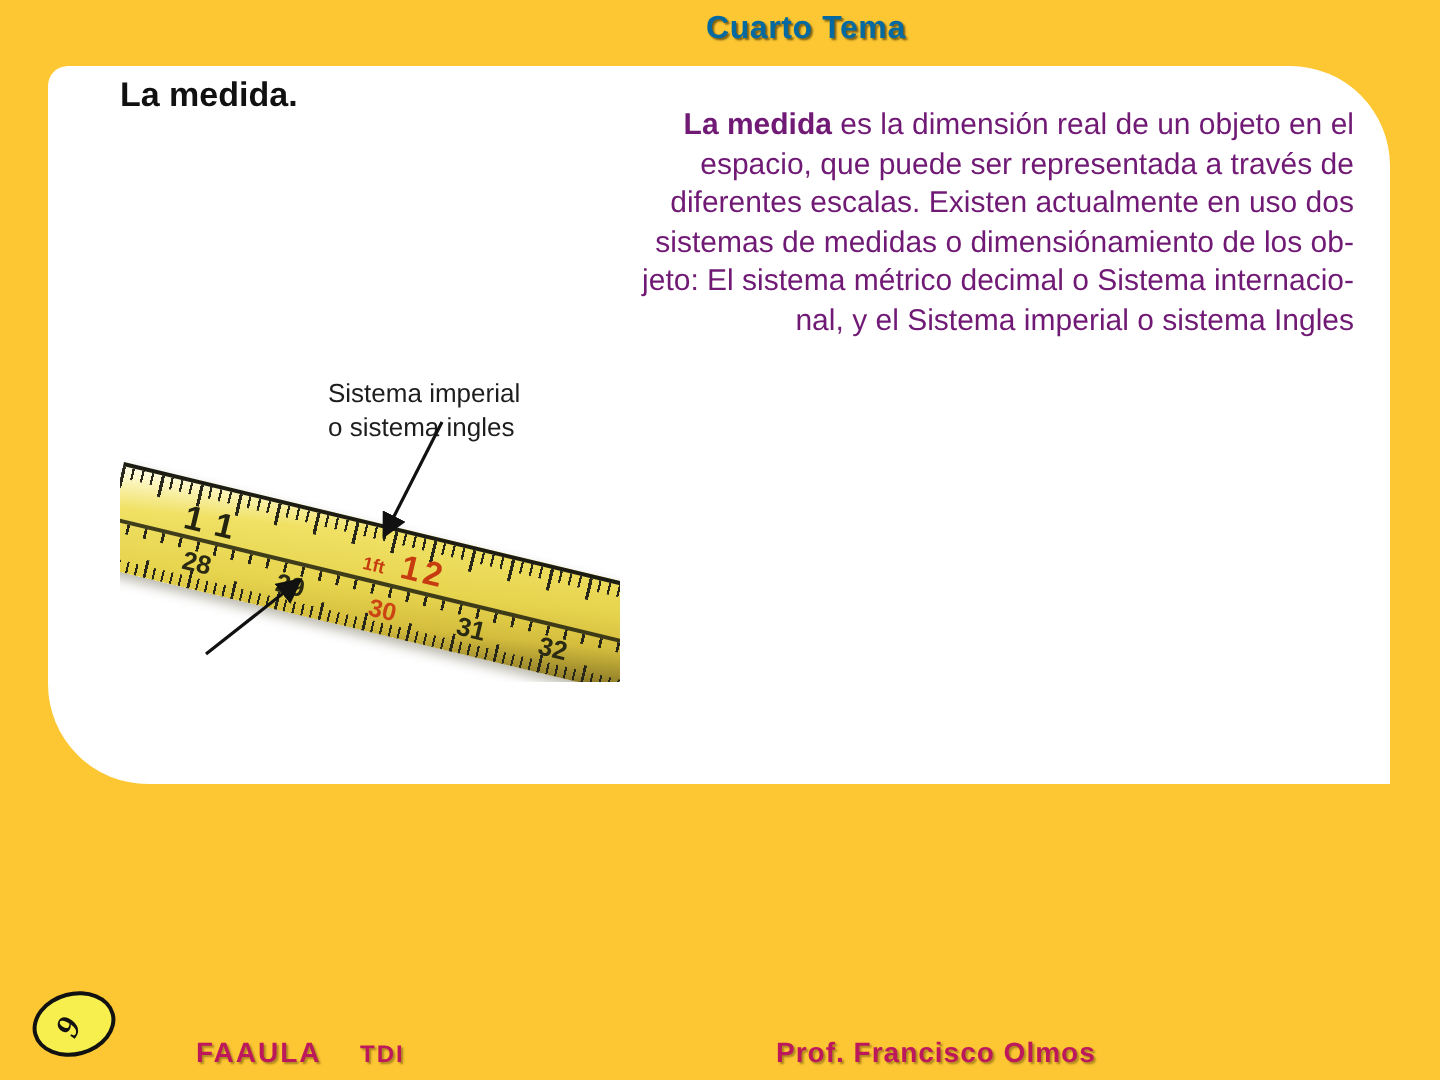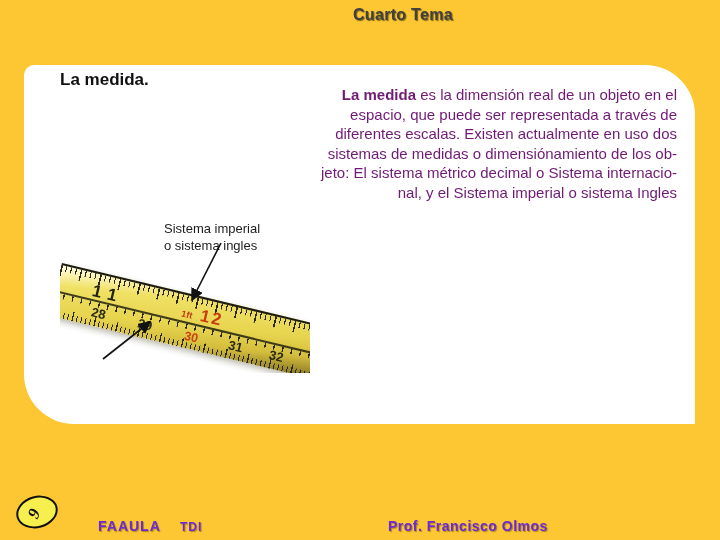--- a/index.html
+++ b/index.html
@@ -15,31 +15,30 @@
   
   .header { position:absolute; left:0; top:0; width:720px; height:33px; }
   .header .title {
     position:absolute; left:28px; top:7px;
     font-size:15.5px; font-weight:bold; color:#ffffff;
     text-shadow:1px 1px 1px rgba(110,85,15,0.65);
     letter-spacing:0.2px;
   }
   .header .subtitle {
     position:absolute; left:353px; top:6px;
-    font-size:16px; font-weight:bold; color:#404040;
+    font-size:16px; font-weight:bold; color:#0369a1;
     text-shadow:1px 1px 1px rgba(80,60,10,0.75);
     letter-spacing:0.3px;
   }
 
   
   .sheet {
     position:absolute; left:24px; top:33px; width:671px; height:359px;
     background:#ffffff;
     border-radius:10px 50px 0 50px;
-    margin-top:32px;
   }
 
   .heading {
     position:absolute; left:36px; top:5px;
     font-size:17px; font-weight:bold; color:#111111;
   }
 
   .para { color:#701a75; white-space:pre-line;text-align:right; }
   .para b { font-weight:bold; }
   .p1 { position:absolute; left:233px; top:20px; width:420px; font-size:15px; line-height:19.5px; }
@@ -105,21 +104,21 @@
     background:#F7EF4E; border:2px solid #111; border-radius:50%;
     transform:rotate(-15deg);
   }
   .badge span {
     position:absolute; left:12px; top:5px;
     font-size:17px; font-weight:bold; font-style:italic; color:#111;
     display:inline-block; transform:rotate(-50deg);
     font-family:"Liberation Serif", serif;
   }
   .footer-text {
-    position:absolute; color:#6d28d9; font-weight:bold;
+    position:absolute; color:#be185d; font-weight:bold;
     text-shadow:1px 1px 1px rgba(120,90,15,0.6);
   }
   .f-org  { left:98px;  top:518px; font-size:14px; letter-spacing:1px; }
   .f-tdi  { left:180px; top:520px; font-size:12px; letter-spacing:1px; }
   .f-prof { left:388px; top:518px; font-size:14px; letter-spacing:0.5px; }
 </style>
 </head>
 <body>
 
 <div class="header">

